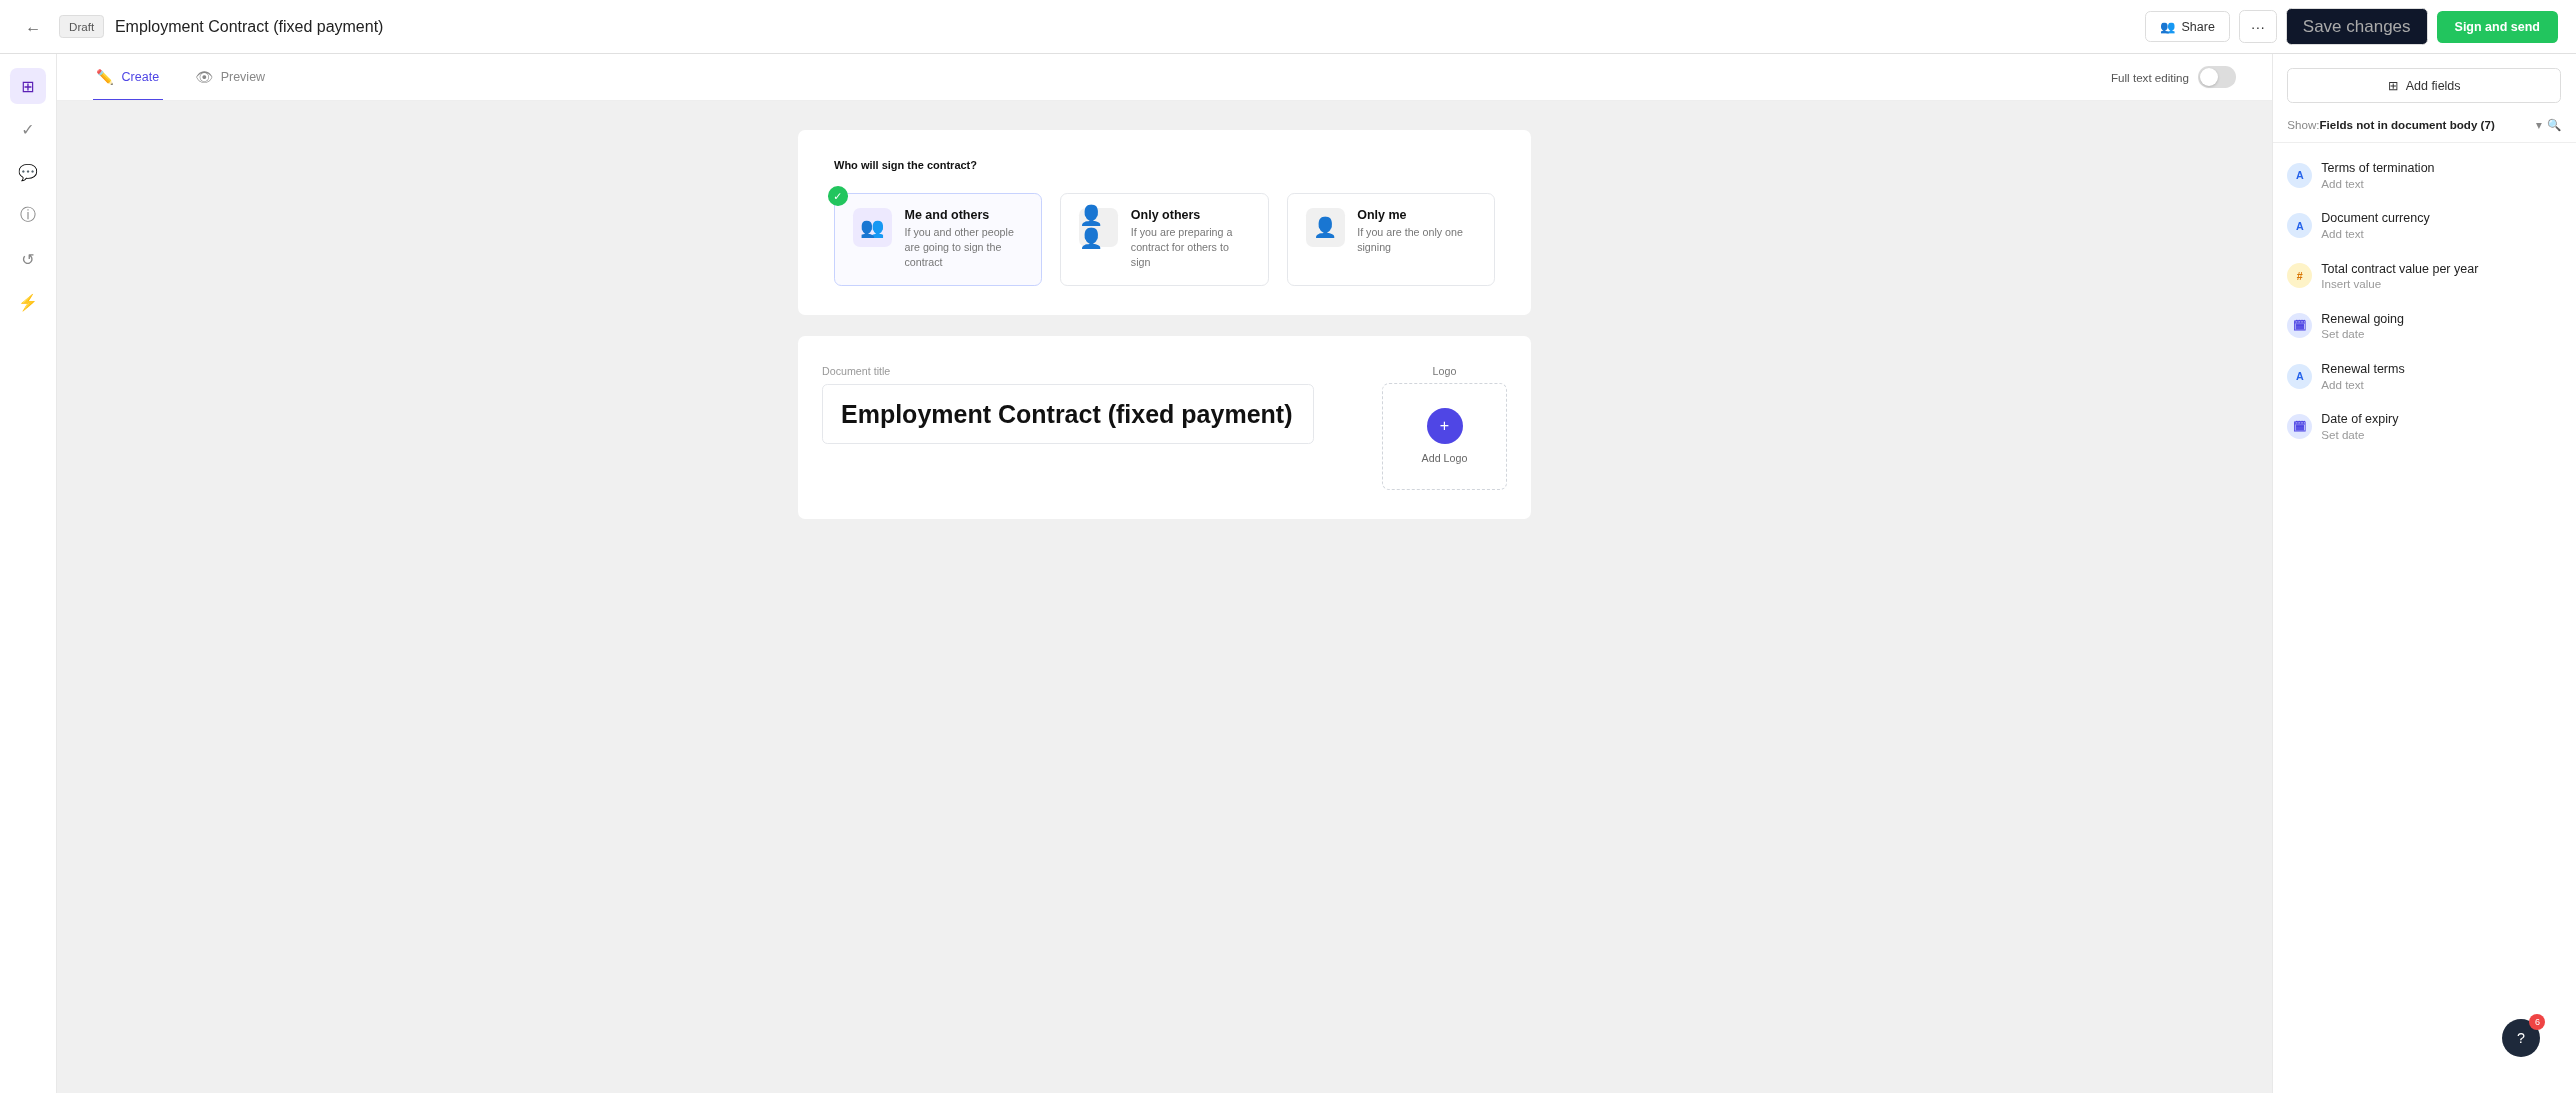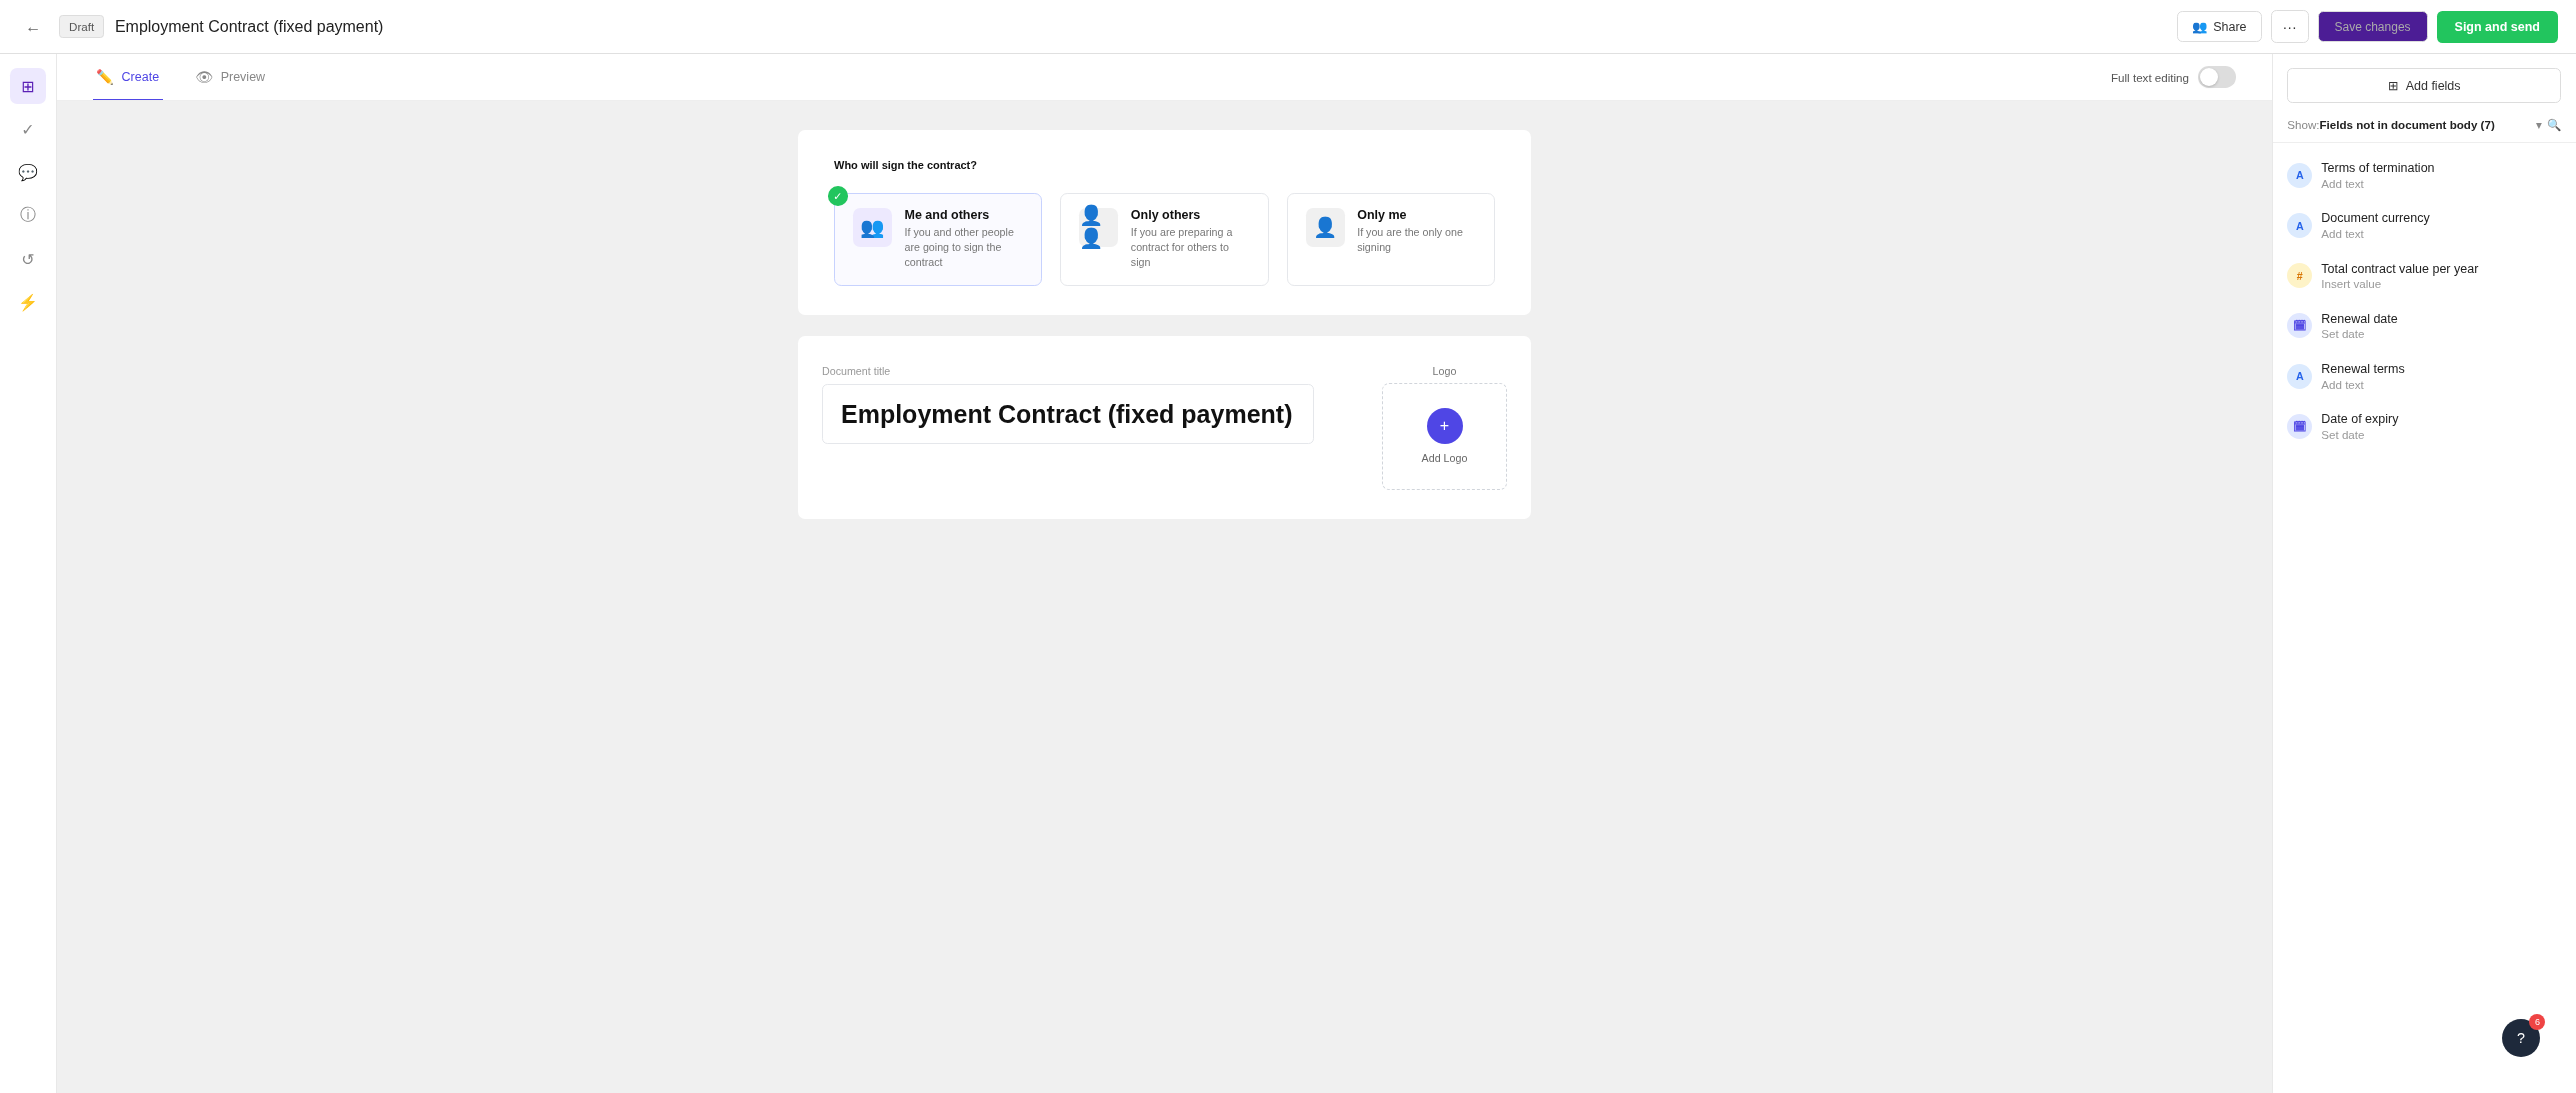--- a/index.html
+++ b/index.html
@@ -24,22 +24,22 @@
     .share-btn {
       display: flex; align-items: center; gap: 5.4px;
       border: 0.9px solid #ddd; background: #fff; border-radius: 5.4px;
       padding: 7.2px 14.3px; cursor: pointer; font-size: 12.5px; color: #333;
     }
     .more-btn {
       border: 0.9px solid #ddd; background: #fff; border-radius: 5.4px;
       padding: 7.2px 10.7px; cursor: pointer; font-size: 14.3px; color: #333;
     }
     .save-btn {
-      border: 0.9px solid #ddd; background: #4c1d95; border-radius: 5.4px;
-      padding: 7.2px 16px; cursor: pointer; font-size: 12px; color: #aaa;
+      border: 0.9px solid #ddd; background: #0f172a; border-radius: 5.4px;
+      padding: 7.2px 16px; cursor: pointer; font-size: 17px; color: #aaa;
     }
     .sign-btn {
       background: #22c55e; color: #fff; border: none; border-radius: 5.4px;
       padding: 9px 18px; cursor: pointer; font-size: 12.5px; font-weight: 600;
     }
 
     
     .left-sidebar {
       position: fixed; left: 0; top: 54px; bottom: 0; width: 57px;
       background: #fff; border-right: 0.9px solid #e8e8e8;
@@ -254,21 +254,21 @@
       <div class="field-item">
       <div class="field-icon number">#</div>
       <div class="field-body">
         <div class="field-name">Total contract value per year</div>
         <div class="field-placeholder">Insert value</div>
       </div>
     </div>
       <div class="field-item">
       <div class="field-icon date">🗓</div>
       <div class="field-body">
-        <div class="field-name">Renewal date</div>
+        <div class="field-name">Renewal going</div>
         <div class="field-placeholder">Set date</div>
       </div>
     </div>
       <div class="field-item">
       <div class="field-icon text">A</div>
       <div class="field-body">
         <div class="field-name">Renewal terms</div>
         <div class="field-placeholder">Add text</div>
       </div>
     </div>

